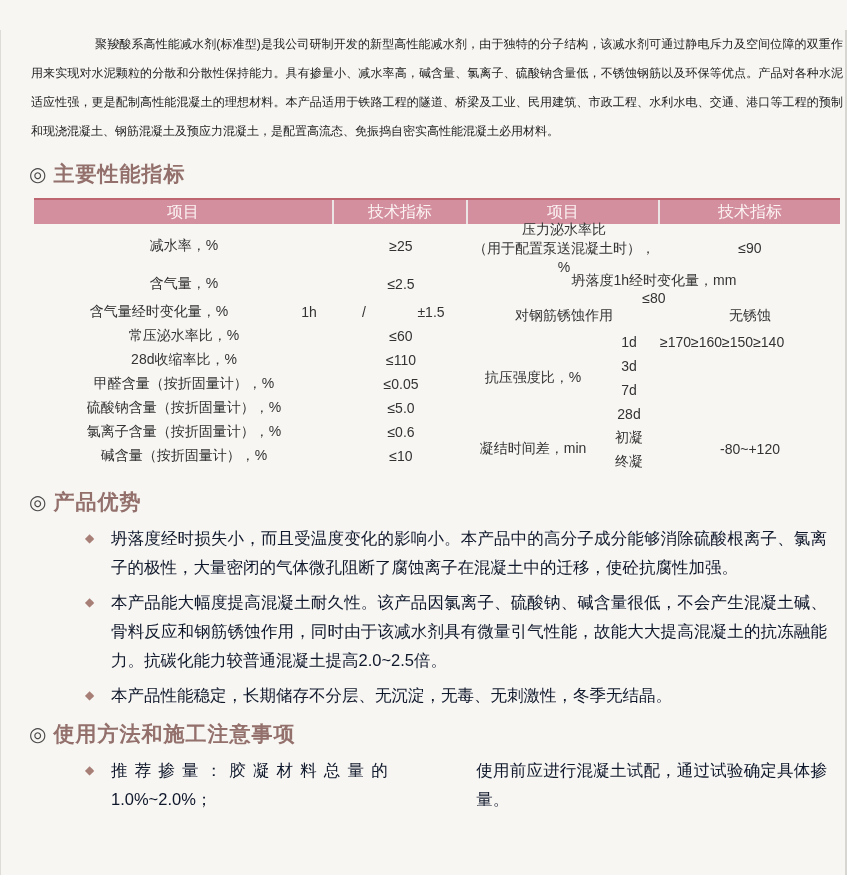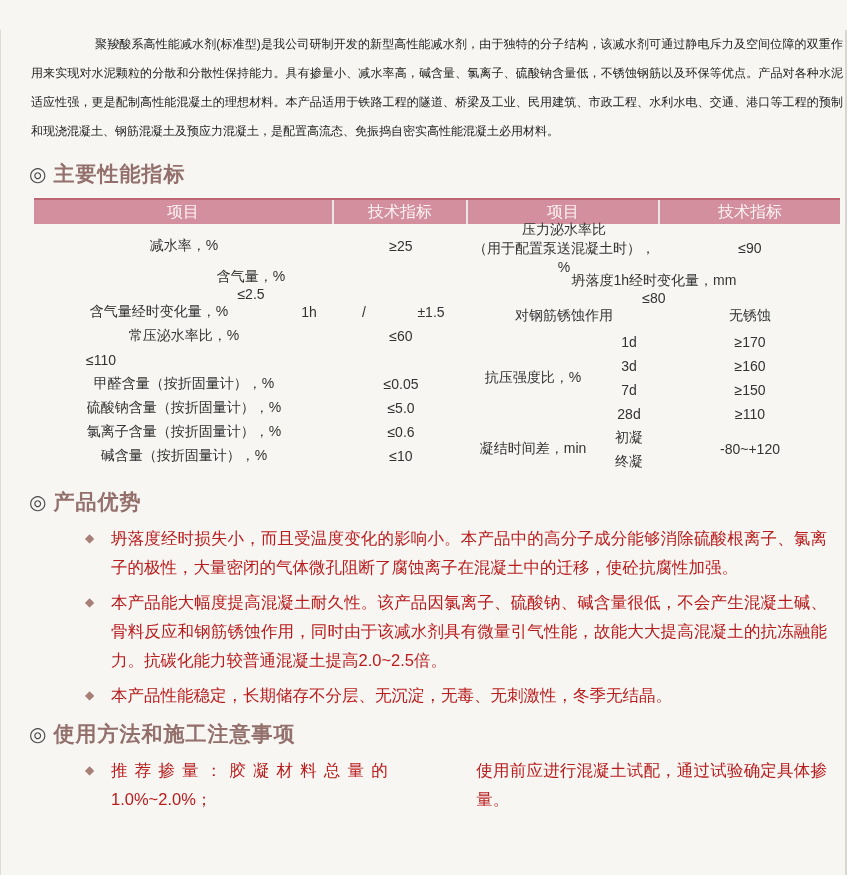--- a/index.html
+++ b/index.html
@@ -72,40 +72,40 @@
   
   .trow.special .tlabel{width:250px;}
   .trow.special .t-time{width:50px;text-align:center;}
   .trow.special .t-slash{width:60px;text-align:center;}
   .trow.special .t-val{flex:1;text-align:center;}
   
   .group{display:flex;align-items:stretch;font-size:14px;color:#333;}
   .g-label{width:130px;display:flex;align-items:center;justify-content:center;text-align:left;}
   .g-ages{width:62px;display:flex;flex-direction:column;}
   .g-ages .age{height:24px;line-height:24px;text-align:center;}
-  .g-vals{width:180px;display:flex;flex-direction:column;}
+  .g-vals{width:180px;display:flex;flex-direction:row;}
   .g-vals .gv{height:24px;line-height:24px;text-align:center;}
   .g-single{width:180px;display:flex;align-items:center;justify-content:center;}
   .two-line{line-height:19px;}
   
   .bullets{margin:8px 20px 0 84px;}
   .bullet{
     display:flex;
     font-size:16.5px;
     line-height:29px;
     margin-bottom:6px;
     text-align:justify;
   }
   .bullet .diamond{
     flex:0 0 26px;
     color:#a77f76;
     font-size:12px;
     line-height:29px;
   }
-  .bullet .btext{flex:1;color:#b91c1c;}
+  .bullet .btext{flex:1;color:#0f172a;}
   .usage-line{display:flex;}
   .usage-line .gap{display:inline-block;width:96px;}
 </style>
 </head>
 <body>
 
 <div class="page">
 
   <p class="intro">聚羧酸系高性能减水剂(标准型)是我公司研制开发的新型高性能减水剂，由于独特的分子结构，该减水剂可通过静电斥力及空间位障的双重作用来实现对水泥颗粒的分散和分散性保持能力。具有掺量小、减水率高，碱含量、氯离子、硫酸钠含量低，不锈蚀钢筋以及环保等优点。产品对各种水泥适应性强，更是配制高性能混凝土的理想材料。本产品适用于铁路工程的隧道、桥梁及工业、民用建筑、市政工程、水利水电、交通、港口等工程的预制和现浇混凝土、钢筋混凝土及预应力混凝土，是配置高流态、免振捣自密实高性能混凝土必用材料。</p>
 
@@ -118,35 +118,36 @@
 
     <div class="half left">
       <div class="thead">
         <div class="th item">项目</div>
         <div class="th val">技术指标</div>
       </div>
       <div class="trow" style="height:44px;">
         <div class="tlabel">减水率，%</div>
         <div class="tval">≥25</div>
       </div>
-      <div class="trow" style="height:32px;flex-direction:column;">
+      <div class="trow" style="height:32px;">
         <div class="tlabel">含气量，%</div>
         <div class="tval">≤2.5</div>
       </div>
       <div class="trow special" style="height:24px;">
         <div class="tlabel">含气量经时变化量，%</div>
         <div class="t-time">1h</div>
         <div class="t-slash">/</div>
         <div class="t-val">±1.5</div>
       </div>
       <div class="trow" style="height:24px;">
         <div class="tlabel">常压泌水率比，%</div>
         <div class="tval">≤60</div>
       </div>
       <div class="trow" style="height:24px;">
+        <div class="tlabel">28d收缩率比，%</div>
         <div class="tval">≤110</div>
       </div>
       <div class="trow" style="height:24px;">
         <div class="tlabel">甲醛含量（按折固量计），%</div>
         <div class="tval">≤0.05</div>
       </div>
       <div class="trow" style="height:24px;">
         <div class="tlabel">硫酸钠含量（按折固量计），%</div>
         <div class="tval">≤5.0</div>
       </div>
@@ -185,21 +186,21 @@
         <div class="g-ages">
           <div class="age">1d</div>
           <div class="age">3d</div>
           <div class="age">7d</div>
           <div class="age">28d</div>
         </div>
         <div class="g-vals">
           <div class="gv">≥170</div>
           <div class="gv">≥160</div>
           <div class="gv">≥150</div>
-          <div class="gv">≥110</div>
+          <div class="gv">≥140</div>
         </div>
       </div>
       <div class="group" style="height:46px;">
         <div class="g-label">凝结时间差，min</div>
         <div class="g-ages" style="justify-content:center;">
           <div class="age">初凝</div>
           <div class="age">终凝</div>
         </div>
         <div class="g-single">-80~+120</div>
       </div>

